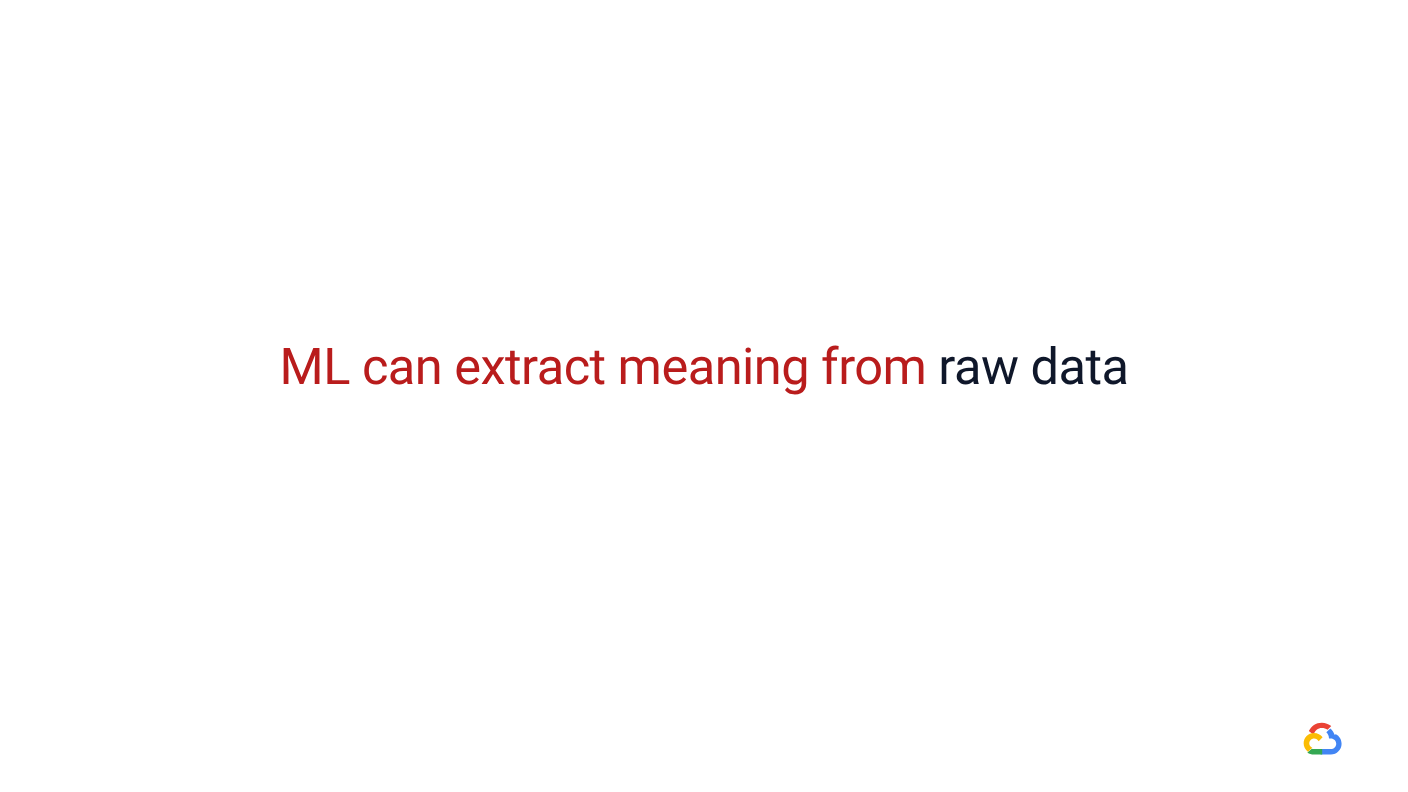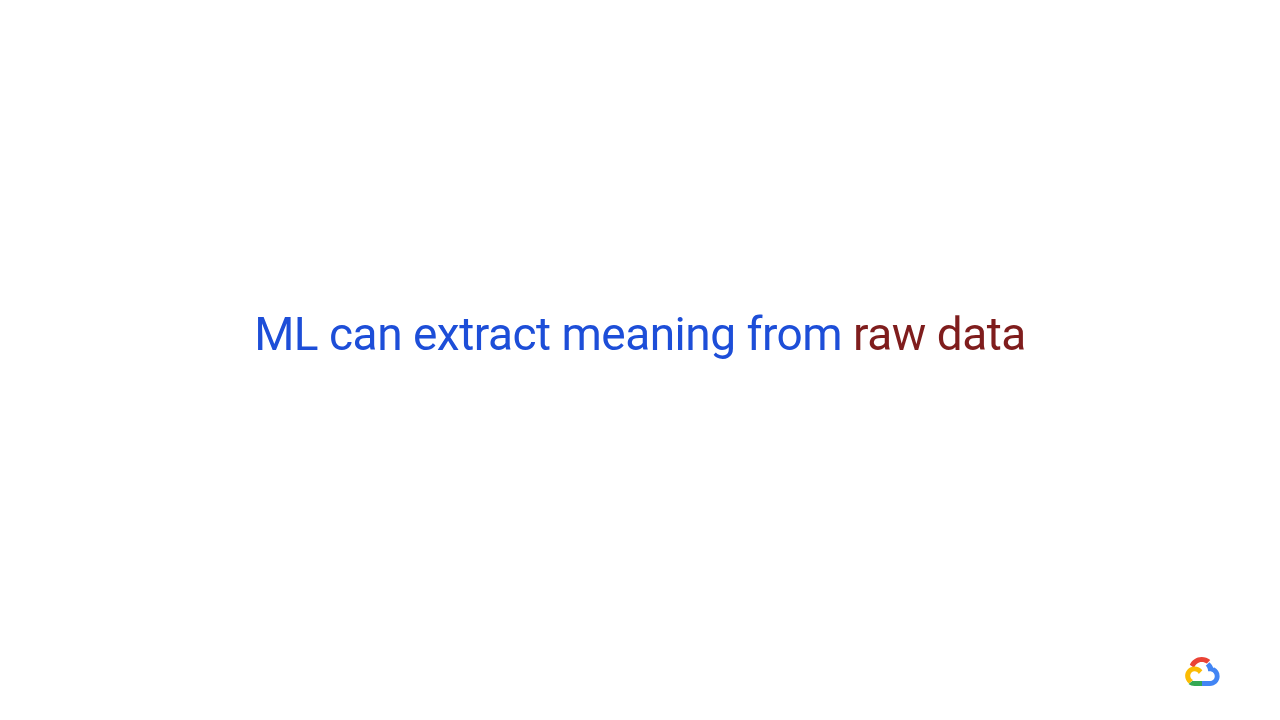--- a/index.html
+++ b/index.html
@@ -27,24 +27,24 @@
     }
     .headline {
       font-size: 46px;
       font-weight: 400;
       line-height: 1.2;
       text-align: center;
       letter-spacing: -0.5px;
       margin-top: -50px;
     }
     .headline-primary {
-      color: #1d4ed8;
+      color: #b91c1c;
     }
     .headline-highlight {
-      color: #7f1d1d;
+      color: #0f172a;
     }
     .logo-container {
       position: absolute;
       bottom: 30px;
       right: 60px;
       width: 36px;
       height: 36px;
     }
     .cloud-logo {
       width: 100%;

